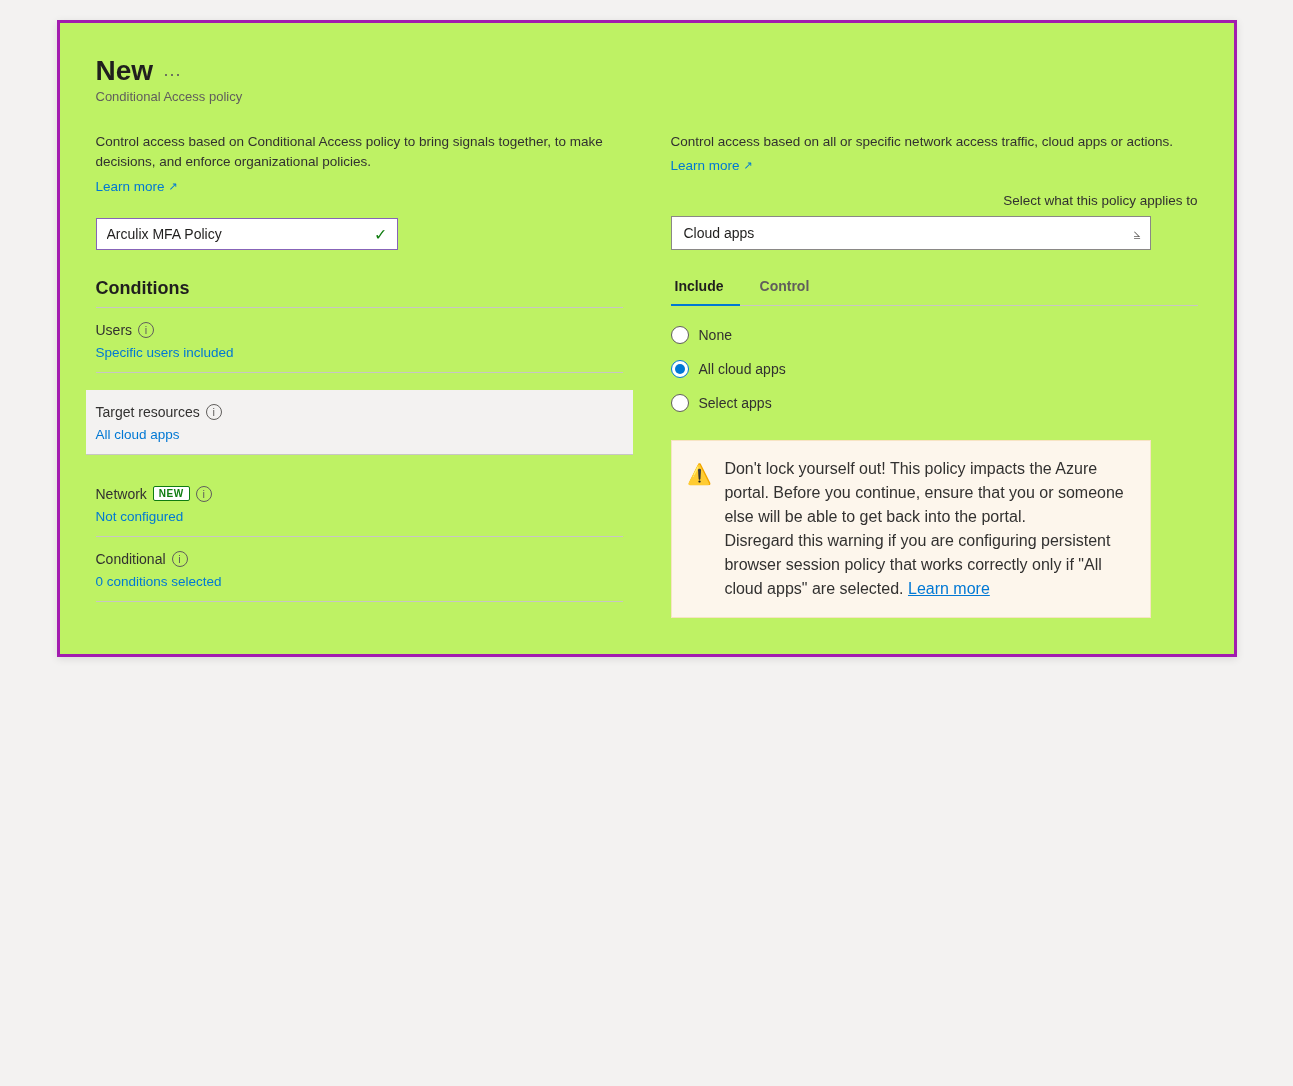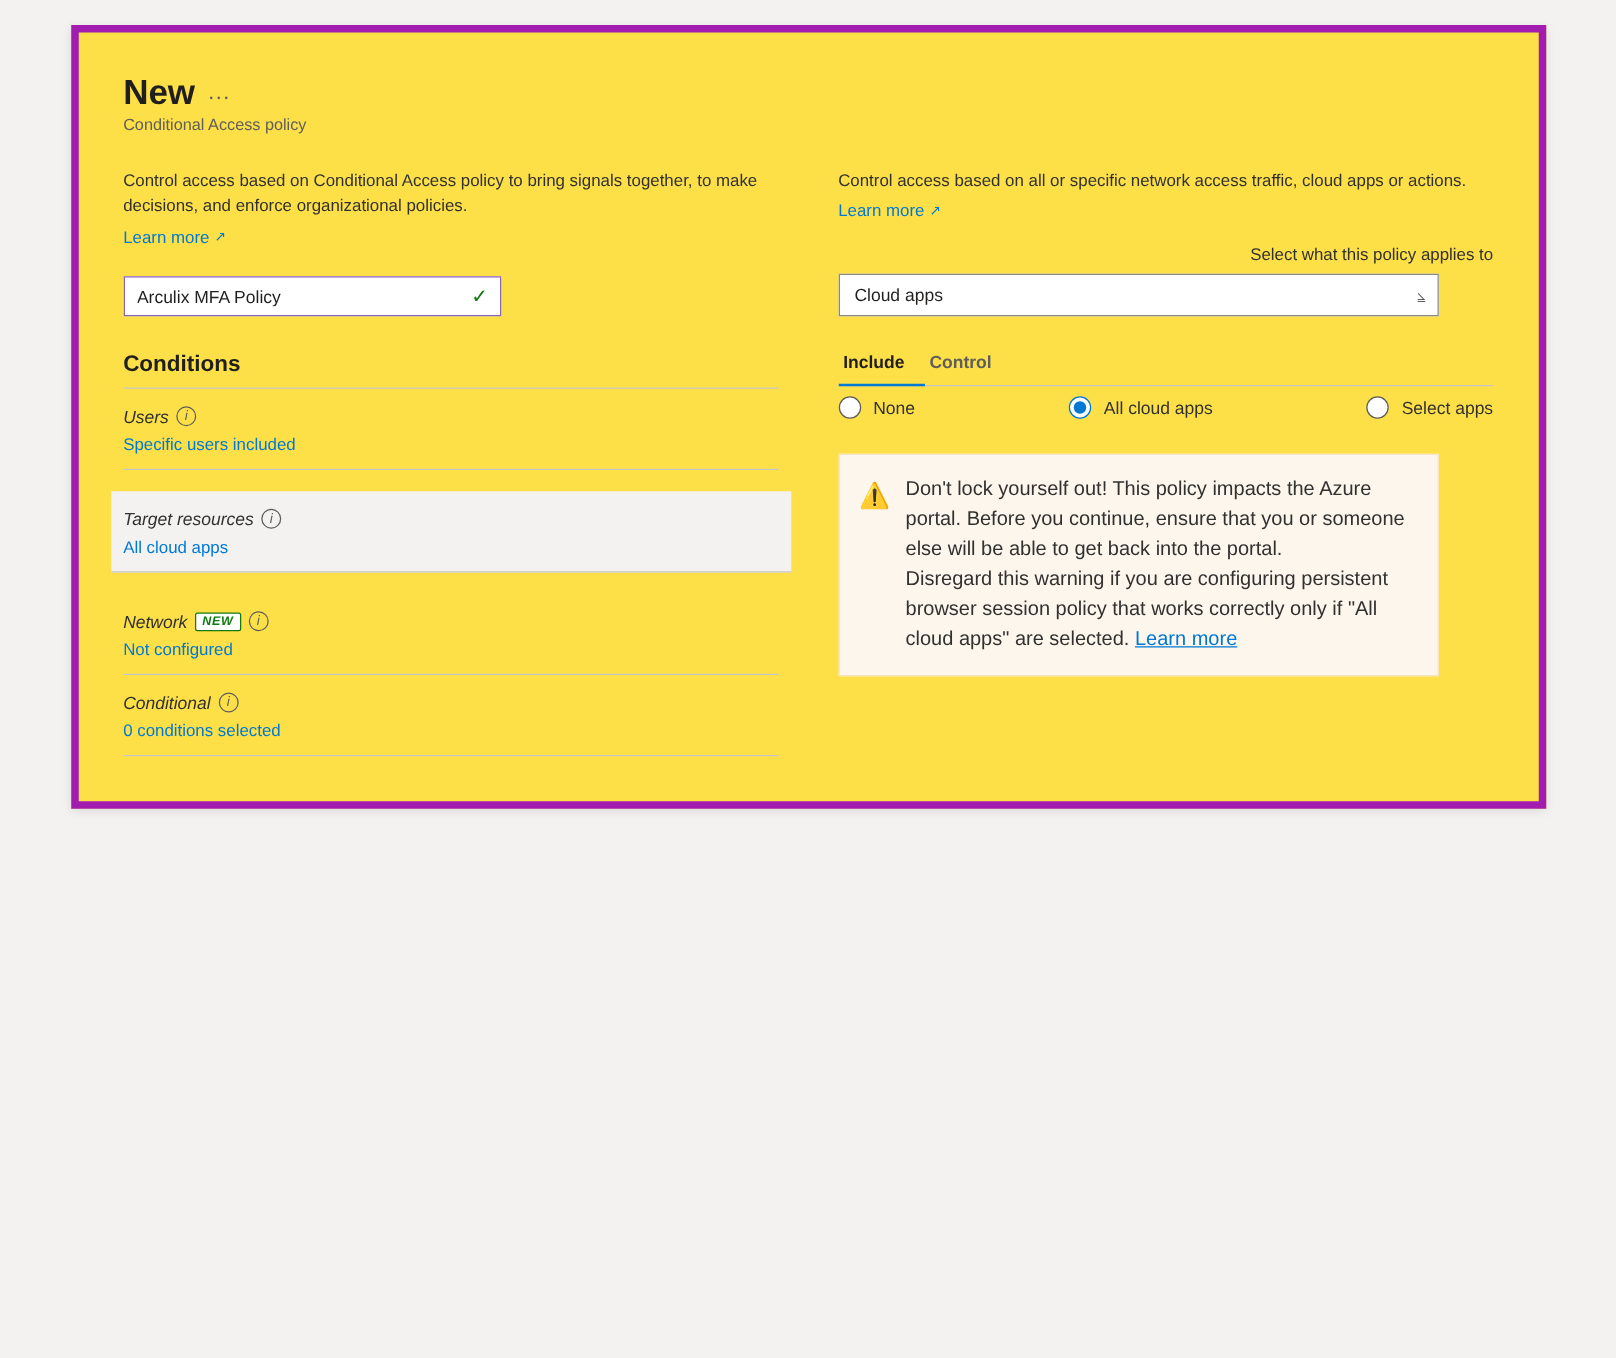--- a/index.html
+++ b/index.html
@@ -8,22 +8,22 @@
       font-size: 14px;
       color: #323130;
       background: #f3f2f1;
       display: flex;
       justify-content: center;
       align-items: flex-start;
       padding: 20px;
       min-height: 100vh;
     }
     .panel {
-      background: #fde047;
-      border: 6px solid #a21caf;
+      background: #bef264;
+      border: 3px solid #a21caf;
       box-shadow: 0 2px 8px rgba(0,0,0,0.1);
       width: 1180px;
       padding: 32px 36px 36px 36px;
     }
     .header-title {
       font-size: 28px;
       font-weight: 700;
       color: #201f1e;
       display: flex;
       align-items: center;
@@ -114,24 +114,23 @@
     .assignment-item-active {
       background: #f3f2f1;
       padding: 14px 10px 12px 10px;
       border-bottom: 1px solid #c8c6c4;
       margin: 17px -10px;
     }
     .item-label {
       font-size: 14px;
       color: #323130;
       display: flex;
-      align-items: flex-end;
+      align-items: flex-start;
       gap: 6px;
       margin-bottom: 6px;
-      font-style: italic;
     }
     .info-icon {
       width: 16px;
       height: 16px;
       border: 1px solid #605e5c;
       border-radius: 50%;
       display: inline-flex;
       align-items: center;
       justify-content: center;
       font-size: 11px;
@@ -185,43 +184,42 @@
       position: absolute;
       right: 10px;
       top: 50%;
       transform: translateY(-50%);
       pointer-events: none;
       color: #605e5c;
       font-size: 12px;
     }
     .tabs-row {
       display: flex;
-      gap: 0;
+      gap: 16px;
       margin-top: 20px;
       border-bottom: 1px solid #c8c6c4;
     }
     .tab {
       padding: 8px 16px 10px 4px;
       font-size: 14px;
       font-weight: 600;
       color: #605e5c;
       cursor: pointer;
       border-bottom: 2px solid transparent;
       margin-bottom: -1px;
     }
     .tab.active {
       color: #201f1e;
       border-bottom: 2px solid #0078d4;
     }
     .radio-group {
-      margin-top: 8px;
-      display: flex;
-      flex-direction: row;
+      margin-top: 20px;
+      display: flex;
+      flex-direction: column;
       gap: 16px;
-      justify-content: space-between;
     }
     .radio-item {
       display: flex;
       align-items: center;
       gap: 10px;
       cursor: pointer;
     }
     .radio-circle {
       width: 18px;
       height: 18px;

